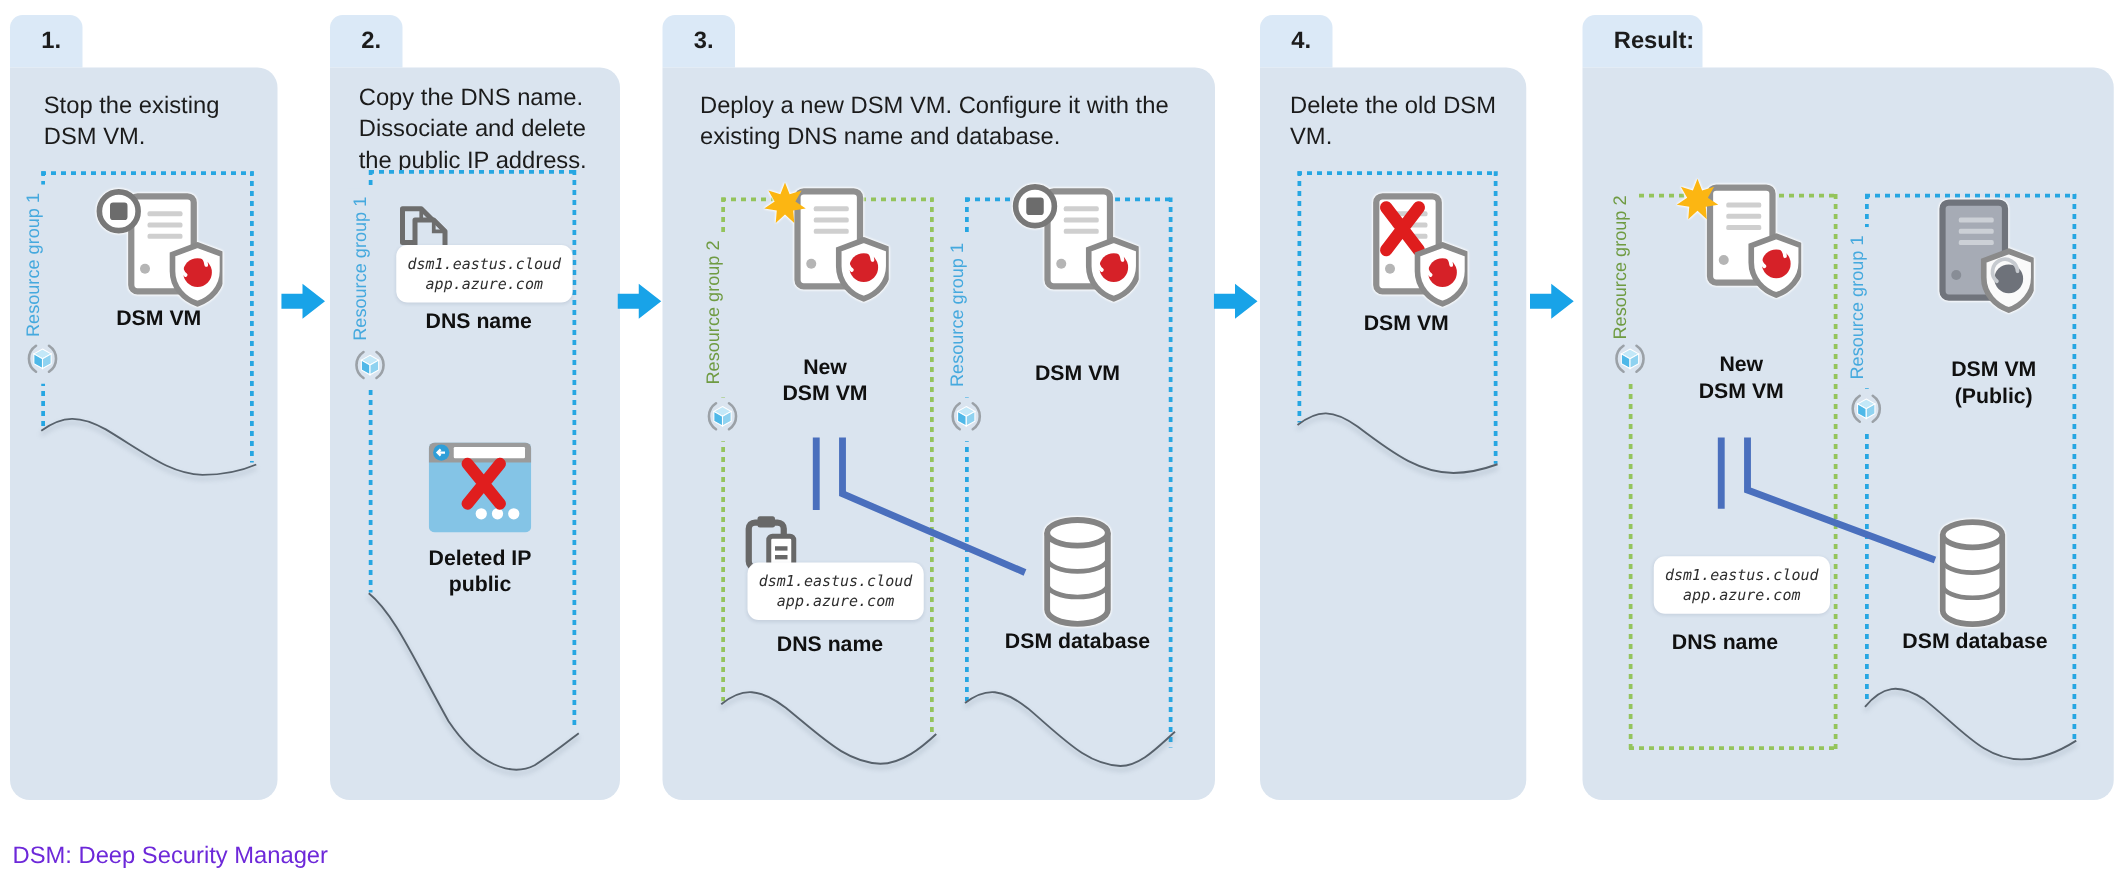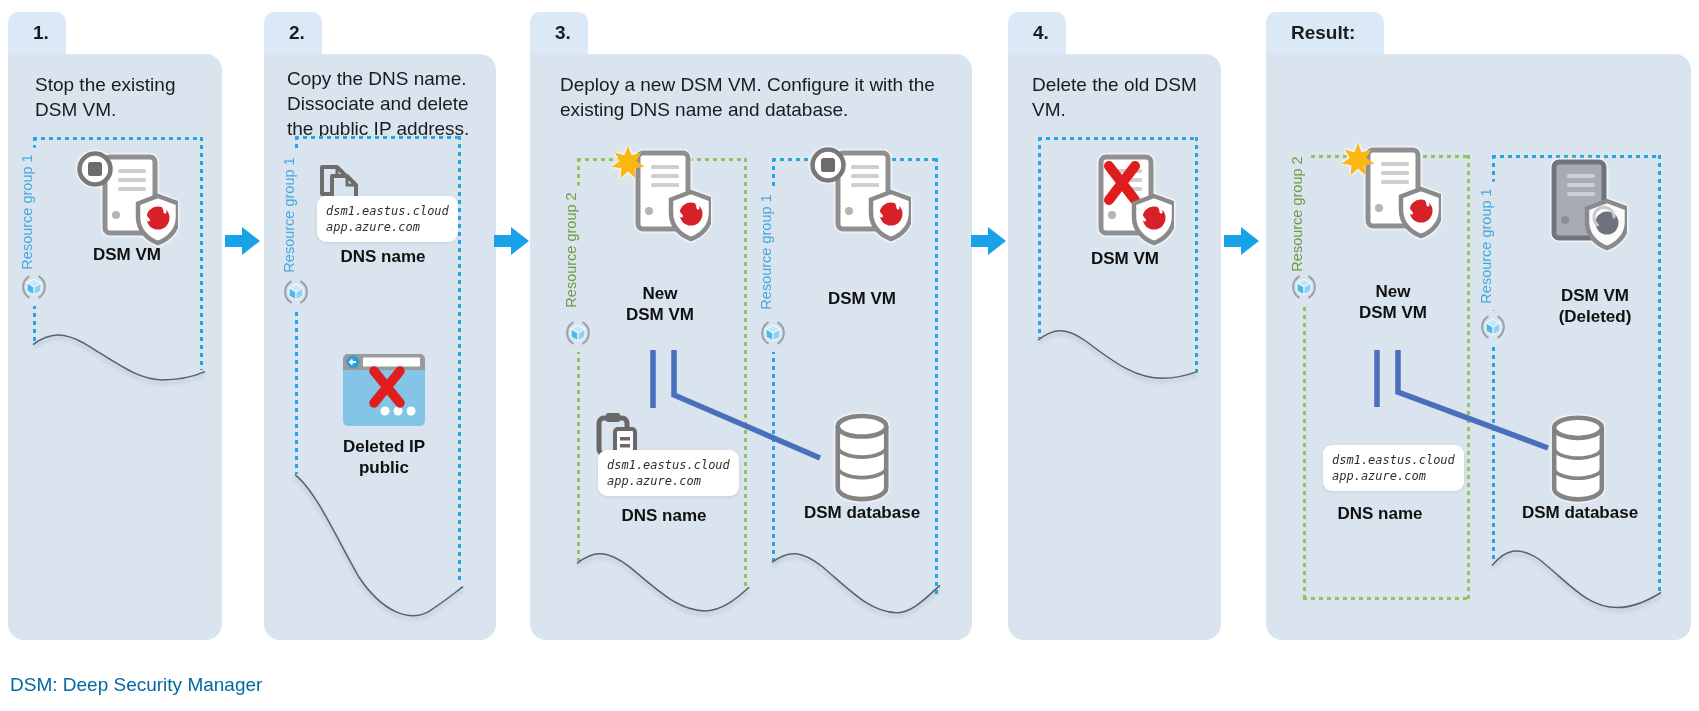--- a/index.html
+++ b/index.html
@@ -17,27 +17,27 @@
   .edge-v.green{background:repeating-linear-gradient(180deg,#94c45c 0 4px,transparent 4px 8px);}
   .edge-h.green{background:repeating-linear-gradient(90deg,#94c45c 0 4px,transparent 4px 8px);}
   .vlabel{position:absolute;transform:translate(-50%,-50%) rotate(-90deg);white-space:nowrap;
           font-size:14.5px;line-height:22px;background:#dae4ef;padding:0 7px;}
   .vlabel.blue{color:#45a9de;}
   .vlabel.green{color:#6f9b42;}
   .ilabel{position:absolute;transform:translateX(-50%);font-size:17px;font-weight:bold;
           line-height:21px;text-align:center;color:#101010;white-space:nowrap;}
   .dnsbox{position:absolute;background:#fff;border-radius:9px;padding:7px 9px;
           font-family:"DejaVu Sans Mono",monospace;font-style:italic;font-size:12px;
-          line-height:16px;color:#2e2e2e;box-shadow:0 1px 3px rgba(40,60,90,.12);white-space:nowrap;}
+          line-height:16px;color:#2e2e2e;box-shadow:0 1px 3px rgba(40,60,90,.12);white-space:nowrap;text-align:center;}
   .icon{position:absolute;}
   .cube{position:absolute;background:#dae4ef;padding:2px 1px;}
   .wave{position:absolute;overflow:visible;filter:drop-shadow(0 3px 2px rgba(96,114,134,.4));}
   .wave path{stroke:#57616b;stroke-width:1.5;fill:none;vector-effect:non-scaling-stroke;}
   .connector path{stroke:#4a6fbd;stroke-width:5.5;fill:none;}
-  .footer{position:absolute;font-size:19px;color:#0369a1;}
+  .footer{position:absolute;font-size:19px;color:#6d28d9;}
   .glow{filter:drop-shadow(0 0 1px #fff) drop-shadow(0 0 1px #fff);}
 </style>
 </head>
 <body>
 
 <div id="stage">
 
   <div class="panel-tab" style="left:8px;top:12px;width:58px;">
       <span>1.</span>
     </div>
@@ -51,21 +51,21 @@
   <div class="panel-tab" style="left:530px;top:12px;width:58px;">
       <span>3.</span>
     </div>
   <div class="panel-body" style="left:530px;top:54px;width:442px;"></div>
 
   <div class="panel-tab" style="left:1008px;top:12px;width:58px;">
       <span>4.</span>
     </div>
   <div class="panel-body" style="left:1008px;top:54px;width:213px;"></div>
 
-  <div class="panel-tab" style="left:1266px;top:12px;width:118px;">
+  <div class="panel-tab" style="left:1266px;top:12px;width:96px;">
       <span>Result:</span>
     </div>
   <div class="panel-body" style="left:1266px;top:54px;width:425px;"></div>
 
   <div class="heading" style="left:35px;top:72px;width:172px;">Stop the existing DSM VM.</div>
   <div class="heading" style="left:287px;top:66px;width:205px;">Copy the DNS name. Dissociate and delete the public IP address.</div>
   <div class="heading" style="left:1032px;top:72px;width:175px;">Delete the old DSM VM.</div>
   <div class="heading" style="left:560px;top:72px;width:382px;">Deploy a new DSM VM. Configure it with the existing DNS name and database.</div>
 
   <div class="edge-h blue" style="left:33px;top:137px;width:170px;"></div>
@@ -311,21 +311,21 @@
   <div class="ilabel" style="left:862px;top:288px;">DSM VM</div>
   <div class="ilabel" style="left:664px;top:505px;">DNS name</div>
   <div class="ilabel" style="left:862px;top:502px;">DSM database</div>
   <div class="ilabel" style="left:1125px;top:248px;">DSM VM</div>
   <div class="ilabel" style="left:1393px;top:281px;">
       <div>New</div>
       <div>DSM VM</div>
     </div>
   <div class="ilabel" style="left:1595px;top:285px;">
       <div>DSM VM</div>
-      <div>(Deleted)</div>
+      <div>(Public)</div>
     </div>
   <div class="ilabel" style="left:1380px;top:503px;">DNS name</div>
   <div class="ilabel" style="left:1580px;top:502px;">DSM database</div>
 
   <svg class="icon" style="left:225px;top:226px;" width="36" height="30" viewBox="0 0 36 30">
       <polygon points="0,9 17,9 17,1 35,15 17,29 17,21 0,21" fill="#18a3e8"></polygon>
     </svg>
   <svg class="icon" style="left:494px;top:226px;" width="36" height="30" viewBox="0 0 36 30">
       <polygon points="0,9 17,9 17,1 35,15 17,29 17,21 0,21" fill="#18a3e8"></polygon>
     </svg>

